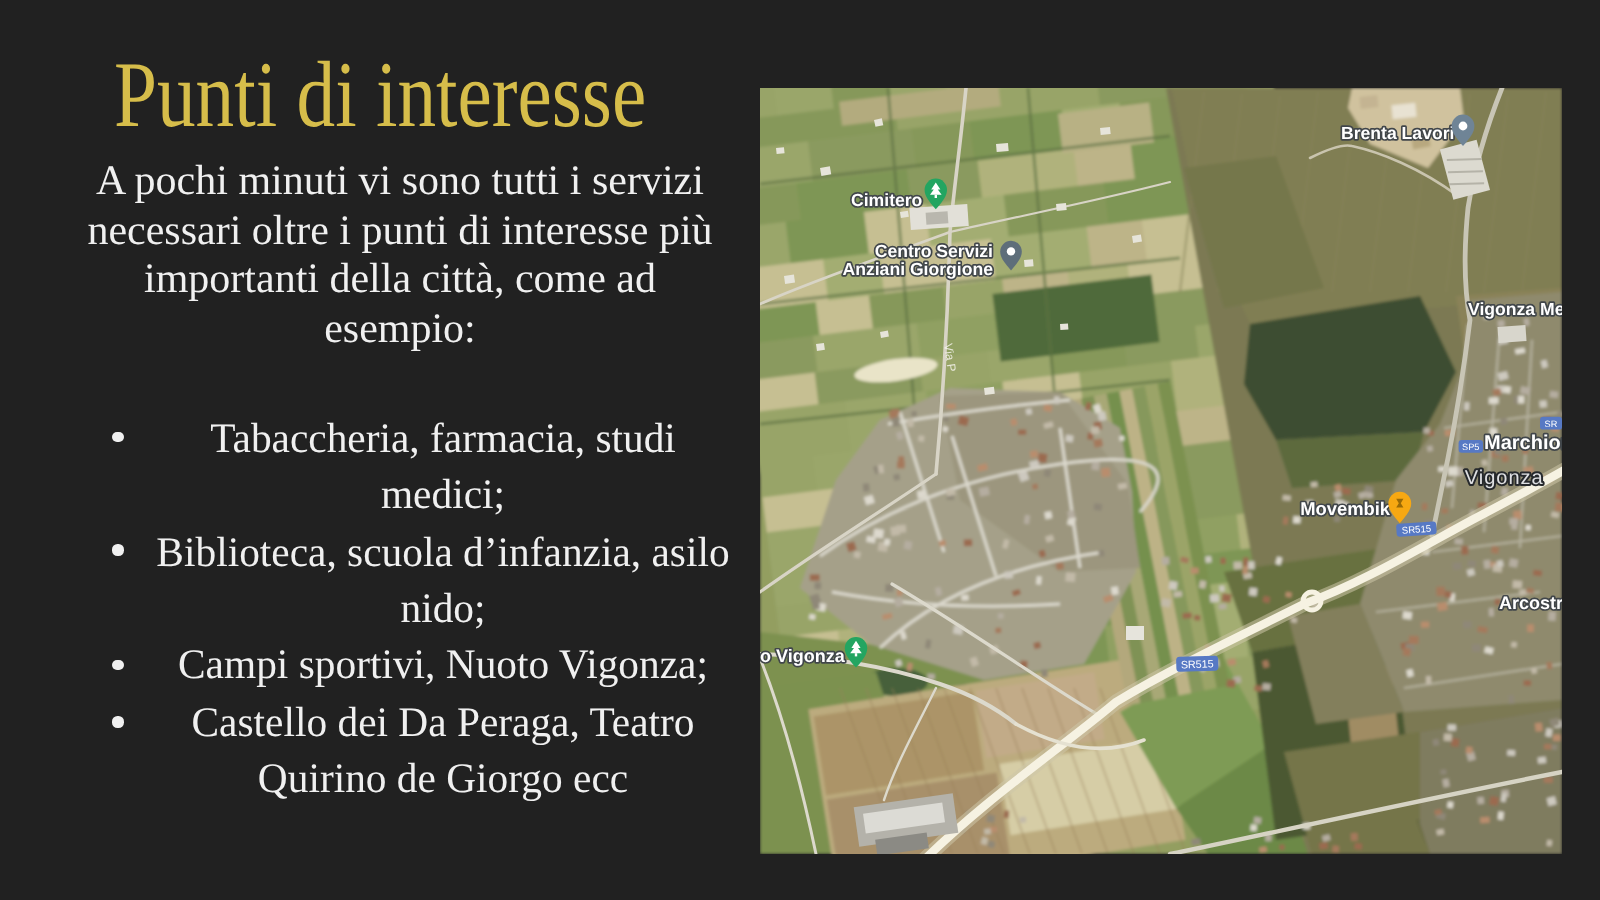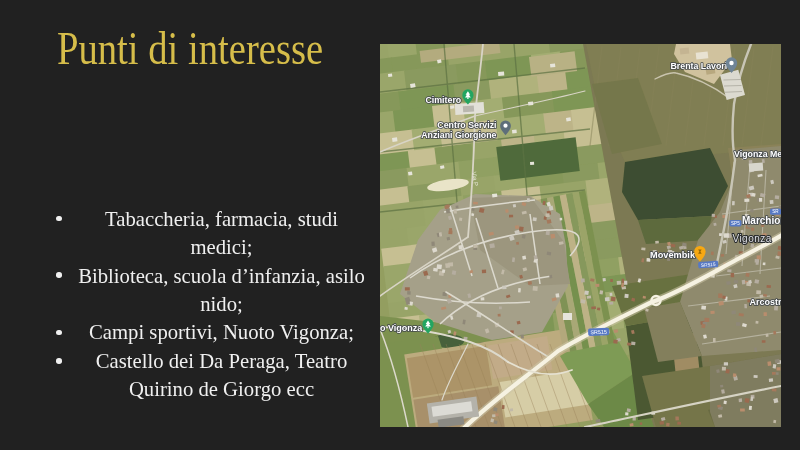--- a/index.html
+++ b/index.html
@@ -8,20 +8,21 @@
 .para{position:absolute;left:22px;top:78px;width:356px;text-align:center;font-size:21px;line-height:24.6px;color:#f0f0f0;}
 .blist{position:absolute;left:64px;top:205px;width:315px;text-align:center;font-size:21px;line-height:28.33px;color:#f0f0f0;transform:scaleX(0.985);transform-origin:50% 0;}
 .bdot{position:absolute;width:5.5px;height:5.5px;border-radius:50%;background:#f0f0f0;}
 </style>
 </head>
 <body>
 <div class="slide">
 
 <div class="title">Punti di interesse</div>
 
+<div class="para">A pochi minuti vi sono tutti i servizi<br>necessari oltre i punti di interesse più<br>importanti della città, come ad<br>esempio:</div>
 
 <div class="blist">Tabaccheria, farmacia, studi<br>medici;<br>Biblioteca, scuola d’infanzia, asilo<br>nido;<br>Campi sportivi, Nuoto Vigonza;<br>Castello dei Da Peraga, Teatro<br>Quirino de Giorgo ecc</div>
 
 <div class="bdot" style="left:56px;top:215.5px;"></div>
 
 <div class="bdot" style="left:56px;top:272px;"></div>
 
 <div class="bdot" style="left:56px;top:329.5px;"></div>
 
 <div class="bdot" style="left:56px;top:358px;"></div>

